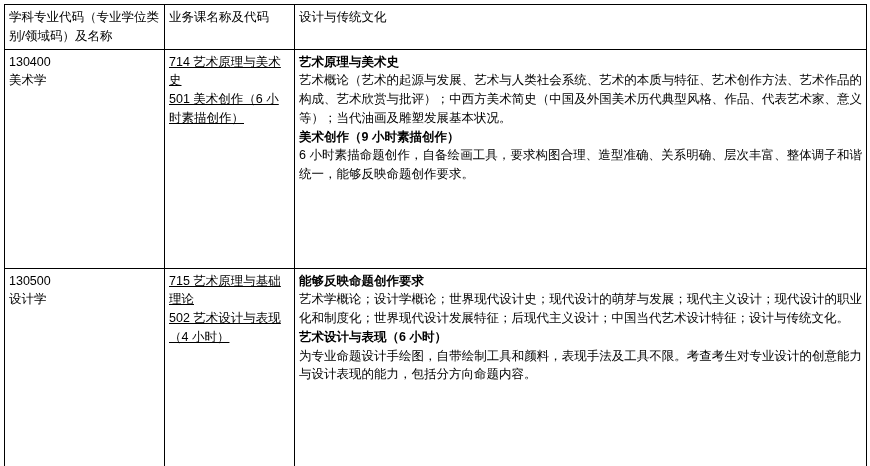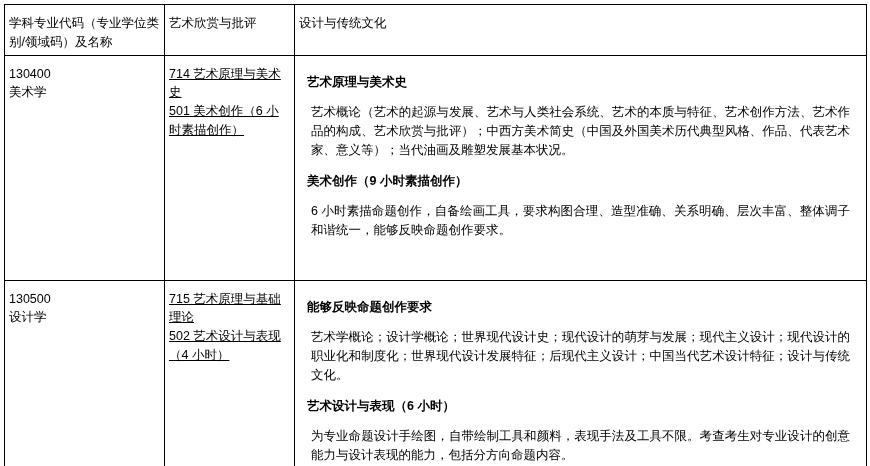--- a/index.html
+++ b/index.html
@@ -23,21 +23,21 @@
   table.exam-table {
     border-collapse: collapse;
     table-layout: fixed;
     width: 862px;
     margin: 0;
   }
   table.exam-table td,
   table.exam-table th {
     border: 1px solid #000000;
     vertical-align: top;
-    padding: 9px 4px 3px 4px;
+    padding: 3px 4px 3px 4px;
     font-size: 12.5px;
     line-height: 1.5;
     font-weight: normal;
     text-align: left;
   }
   col.c1 { width: 160px; }
   col.c2 { width: 130px; }
   col.c3 { width: 572px; }
 
   thead td {
@@ -59,43 +59,43 @@
     font-size: 12.5px;
     line-height: 1.55;
     text-decoration: underline;
   }
   .scope-cell {
     font-size: 12.5px;
     line-height: 1.62;
   }
   .scope-heading {
     font-weight: bold;
-    margin: 8px;
+    margin: 0;
   }
   .scope-para {
-    margin: 12px;
+    margin: 0;
     text-align: justify;
   }
   .row-1 td { height: 212px; }
   .row-2 td { height: 200px; }
 </style>
 </head>
 <body>
 
 <div class="page">
   <table class="exam-table">
     <colgroup>
       <col class="c1">
       <col class="c2">
       <col class="c3">
     </colgroup>
     <thead>
       <tr>
         <td class="hdr-left">学科专业代码（专业学位类别/领域码）及名称</td>
-        <td class="hdr-left">艺术欣赏与批评</td>
+        <td class="hdr-left">业务课名称及代码</td>
         <td class="hdr-center">设计与传统文化</td>
       </tr>
     </thead>
     <tbody>
       <tr class="row-1">
         <td class="code-cell">
           <div>130400</div>
           <div>美术学</div>
         </td>
         <td class="course-cell">

